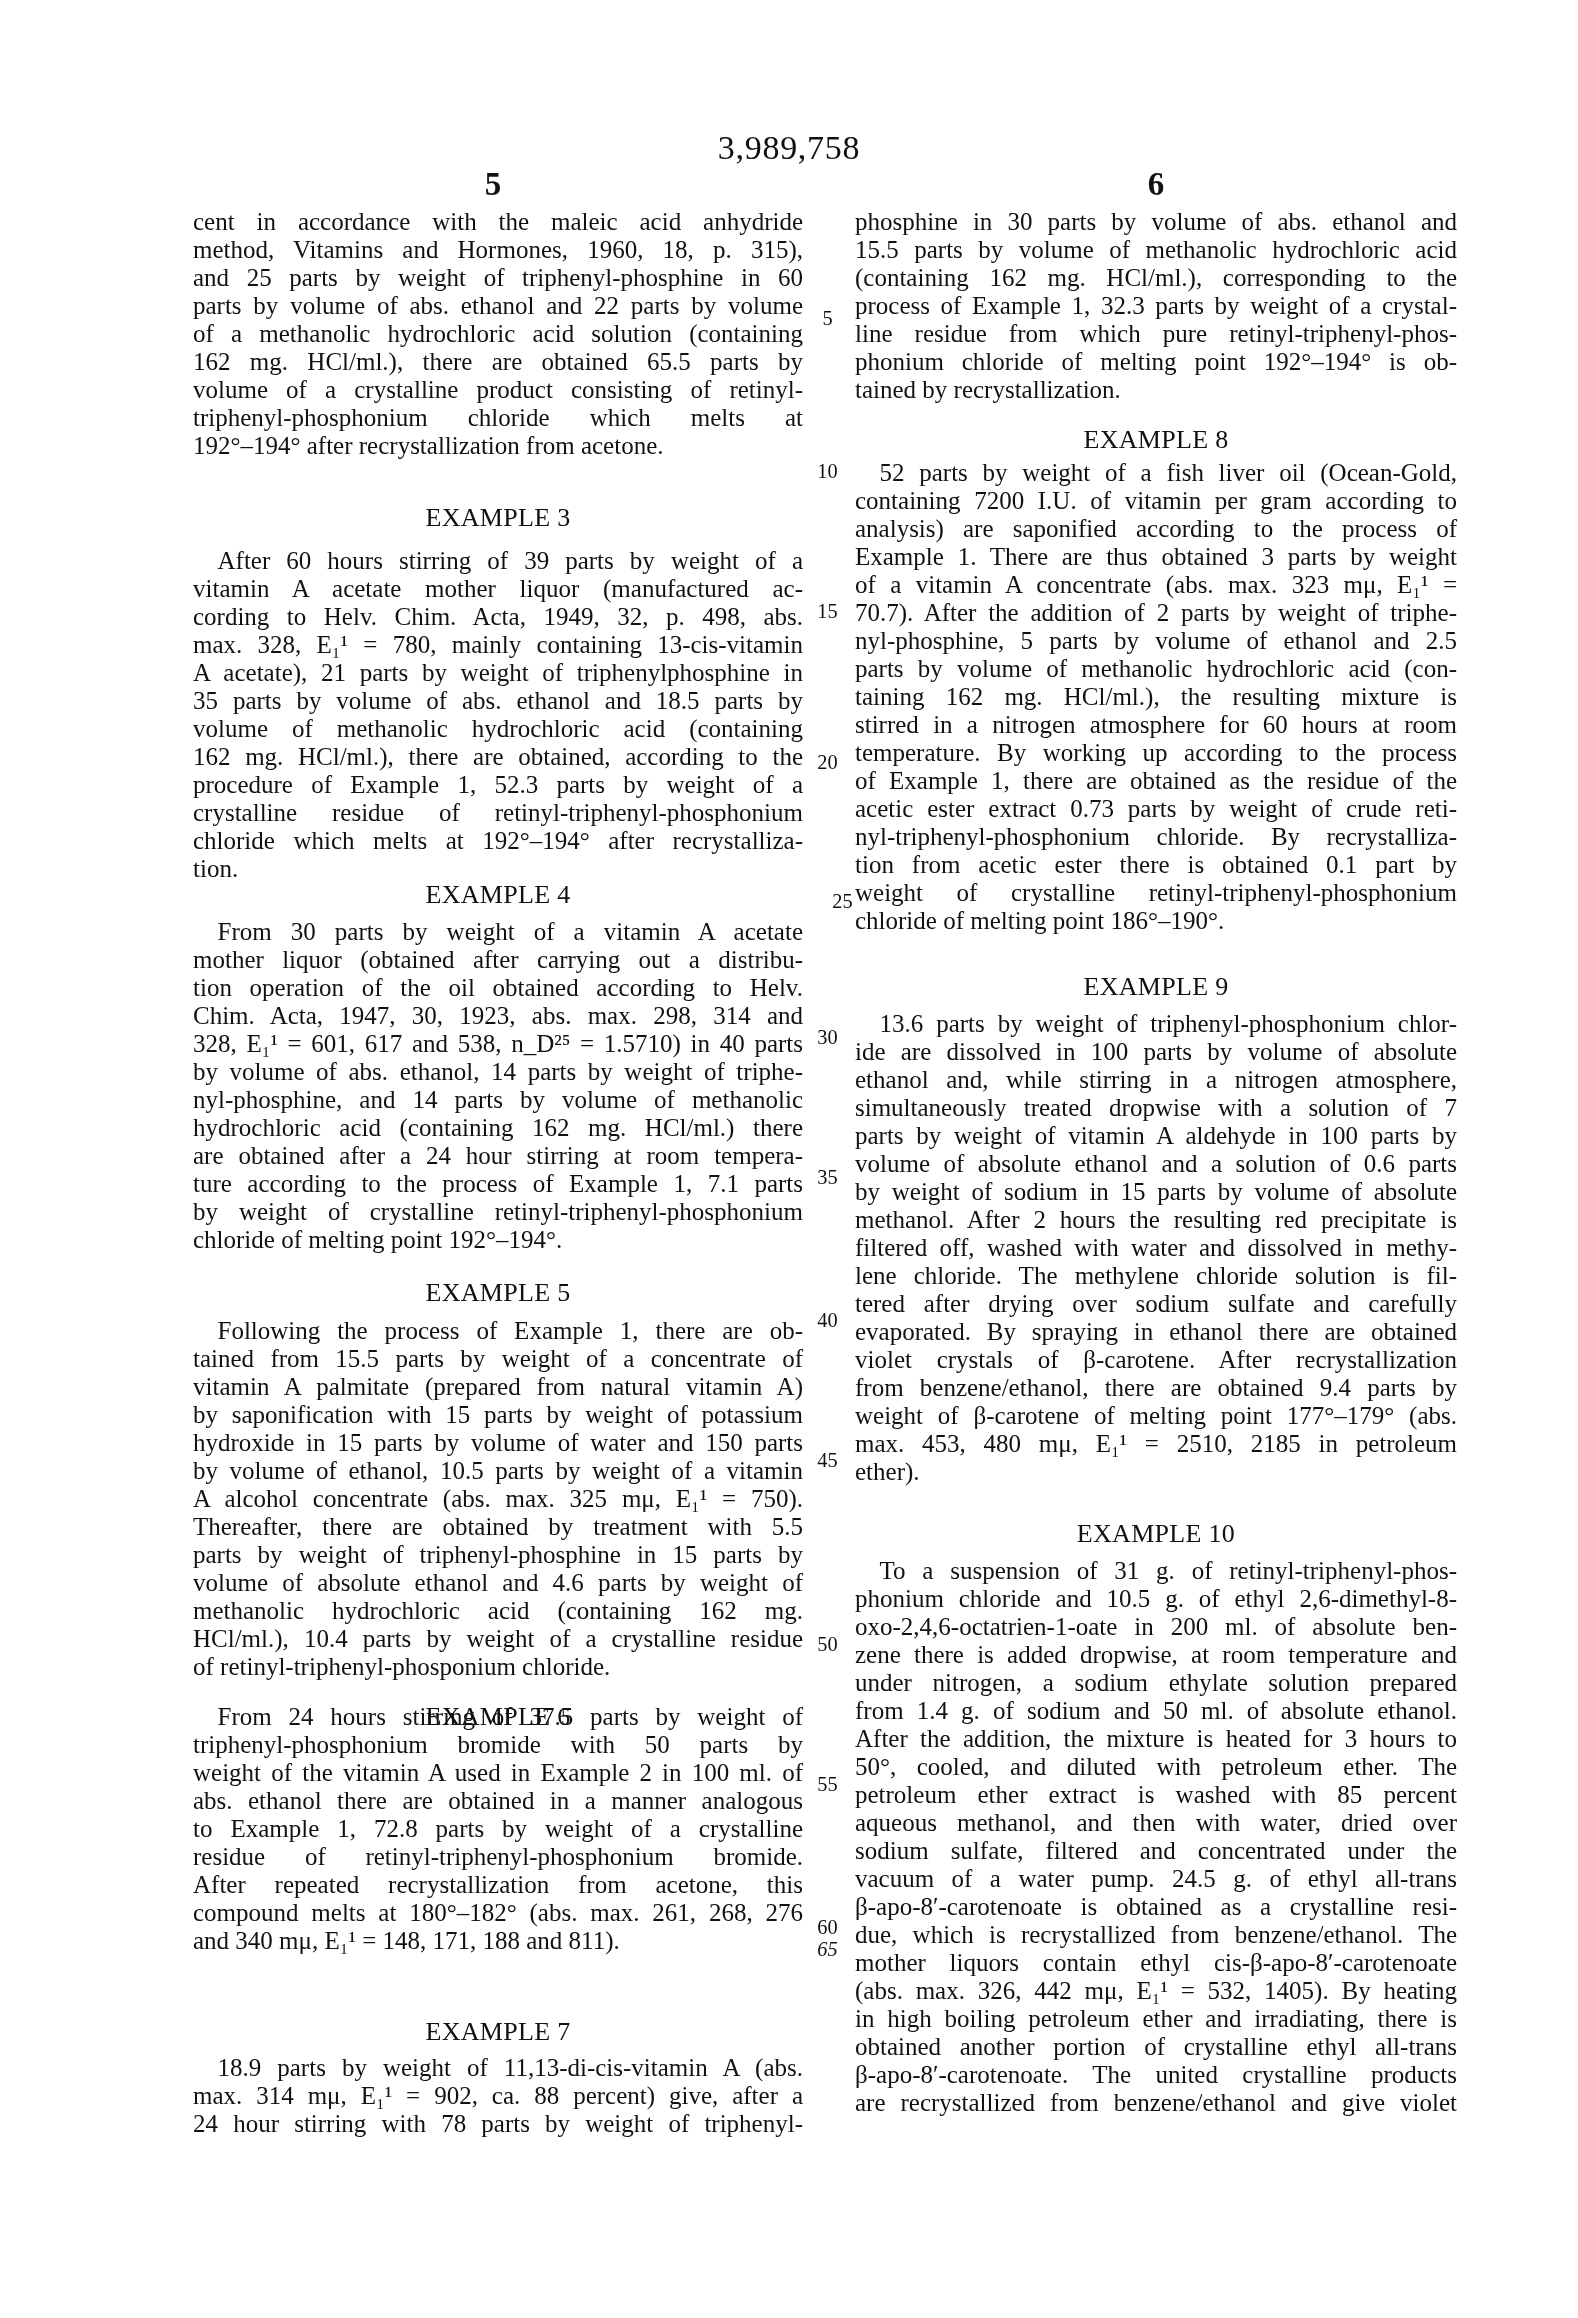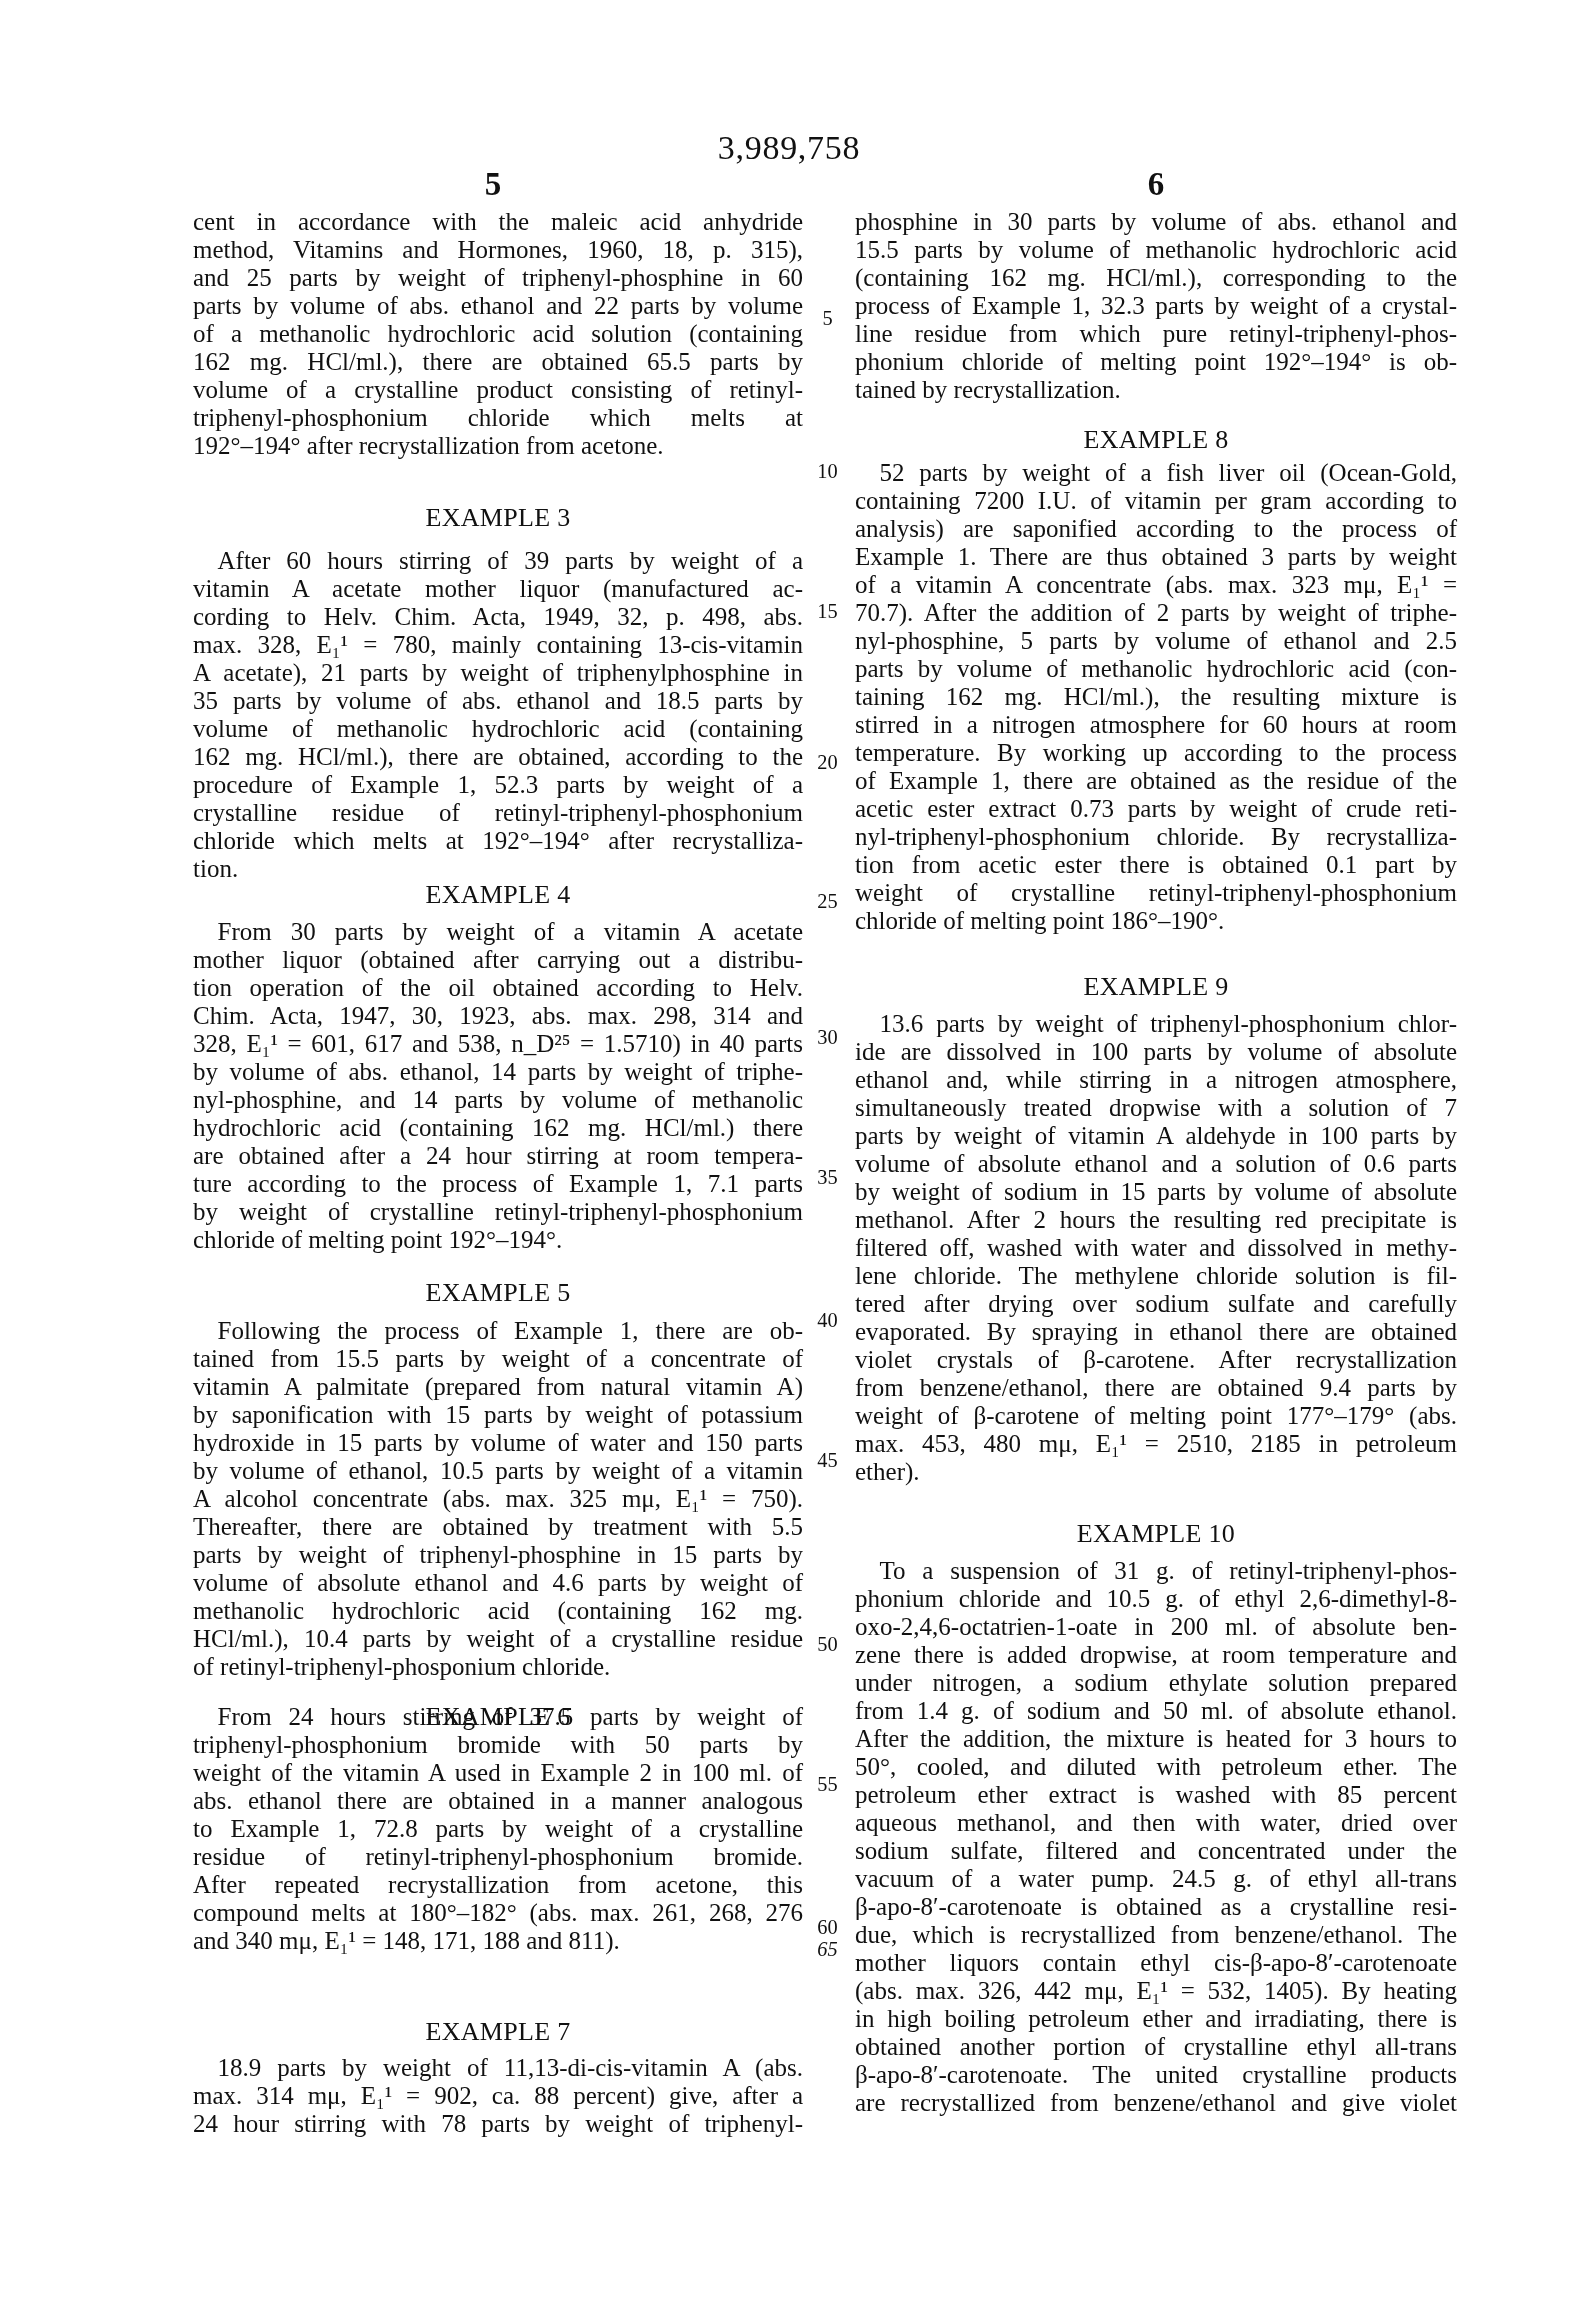--- a/index.html
+++ b/index.html
@@ -191,21 +191,21 @@
       <span class="line">obtained another portion of crystalline ethyl all-trans</span>
       <span class="line">β-apo-8′-carotenoate. The united crystalline products</span>
       <span class="line">are recrystallized from benzene/ethanol and give violet</span>
     </div>
   </div>
 <div id="line-numbers">
     <div class="line-number" style="top: 308px;">5</div>
     <div class="line-number" style="top: 461px;">10</div>
     <div class="line-number" style="top: 601px;">15</div>
     <div class="line-number" style="top: 752px;">20</div>
-    <div class="line-number" style="top: 891px;">25</div>
+    <div class="line-number" style="top: 891px; margin-left: 15px;">25</div>
     <div class="line-number" style="top: 1027px;">30</div>
     <div class="line-number" style="top: 1167px;">35</div>
     <div class="line-number" style="top: 1310px;">40</div>
     <div class="line-number" style="top: 1450px;">45</div>
     <div class="line-number" style="top: 1634px;">50</div>
     <div class="line-number" style="top: 1774px;">55</div>
     <div class="line-number" style="top: 1917px;">60</div>
     <div class="line-number" style="top: 1939px; font-style: italic;">65</div>
   </div>
 

